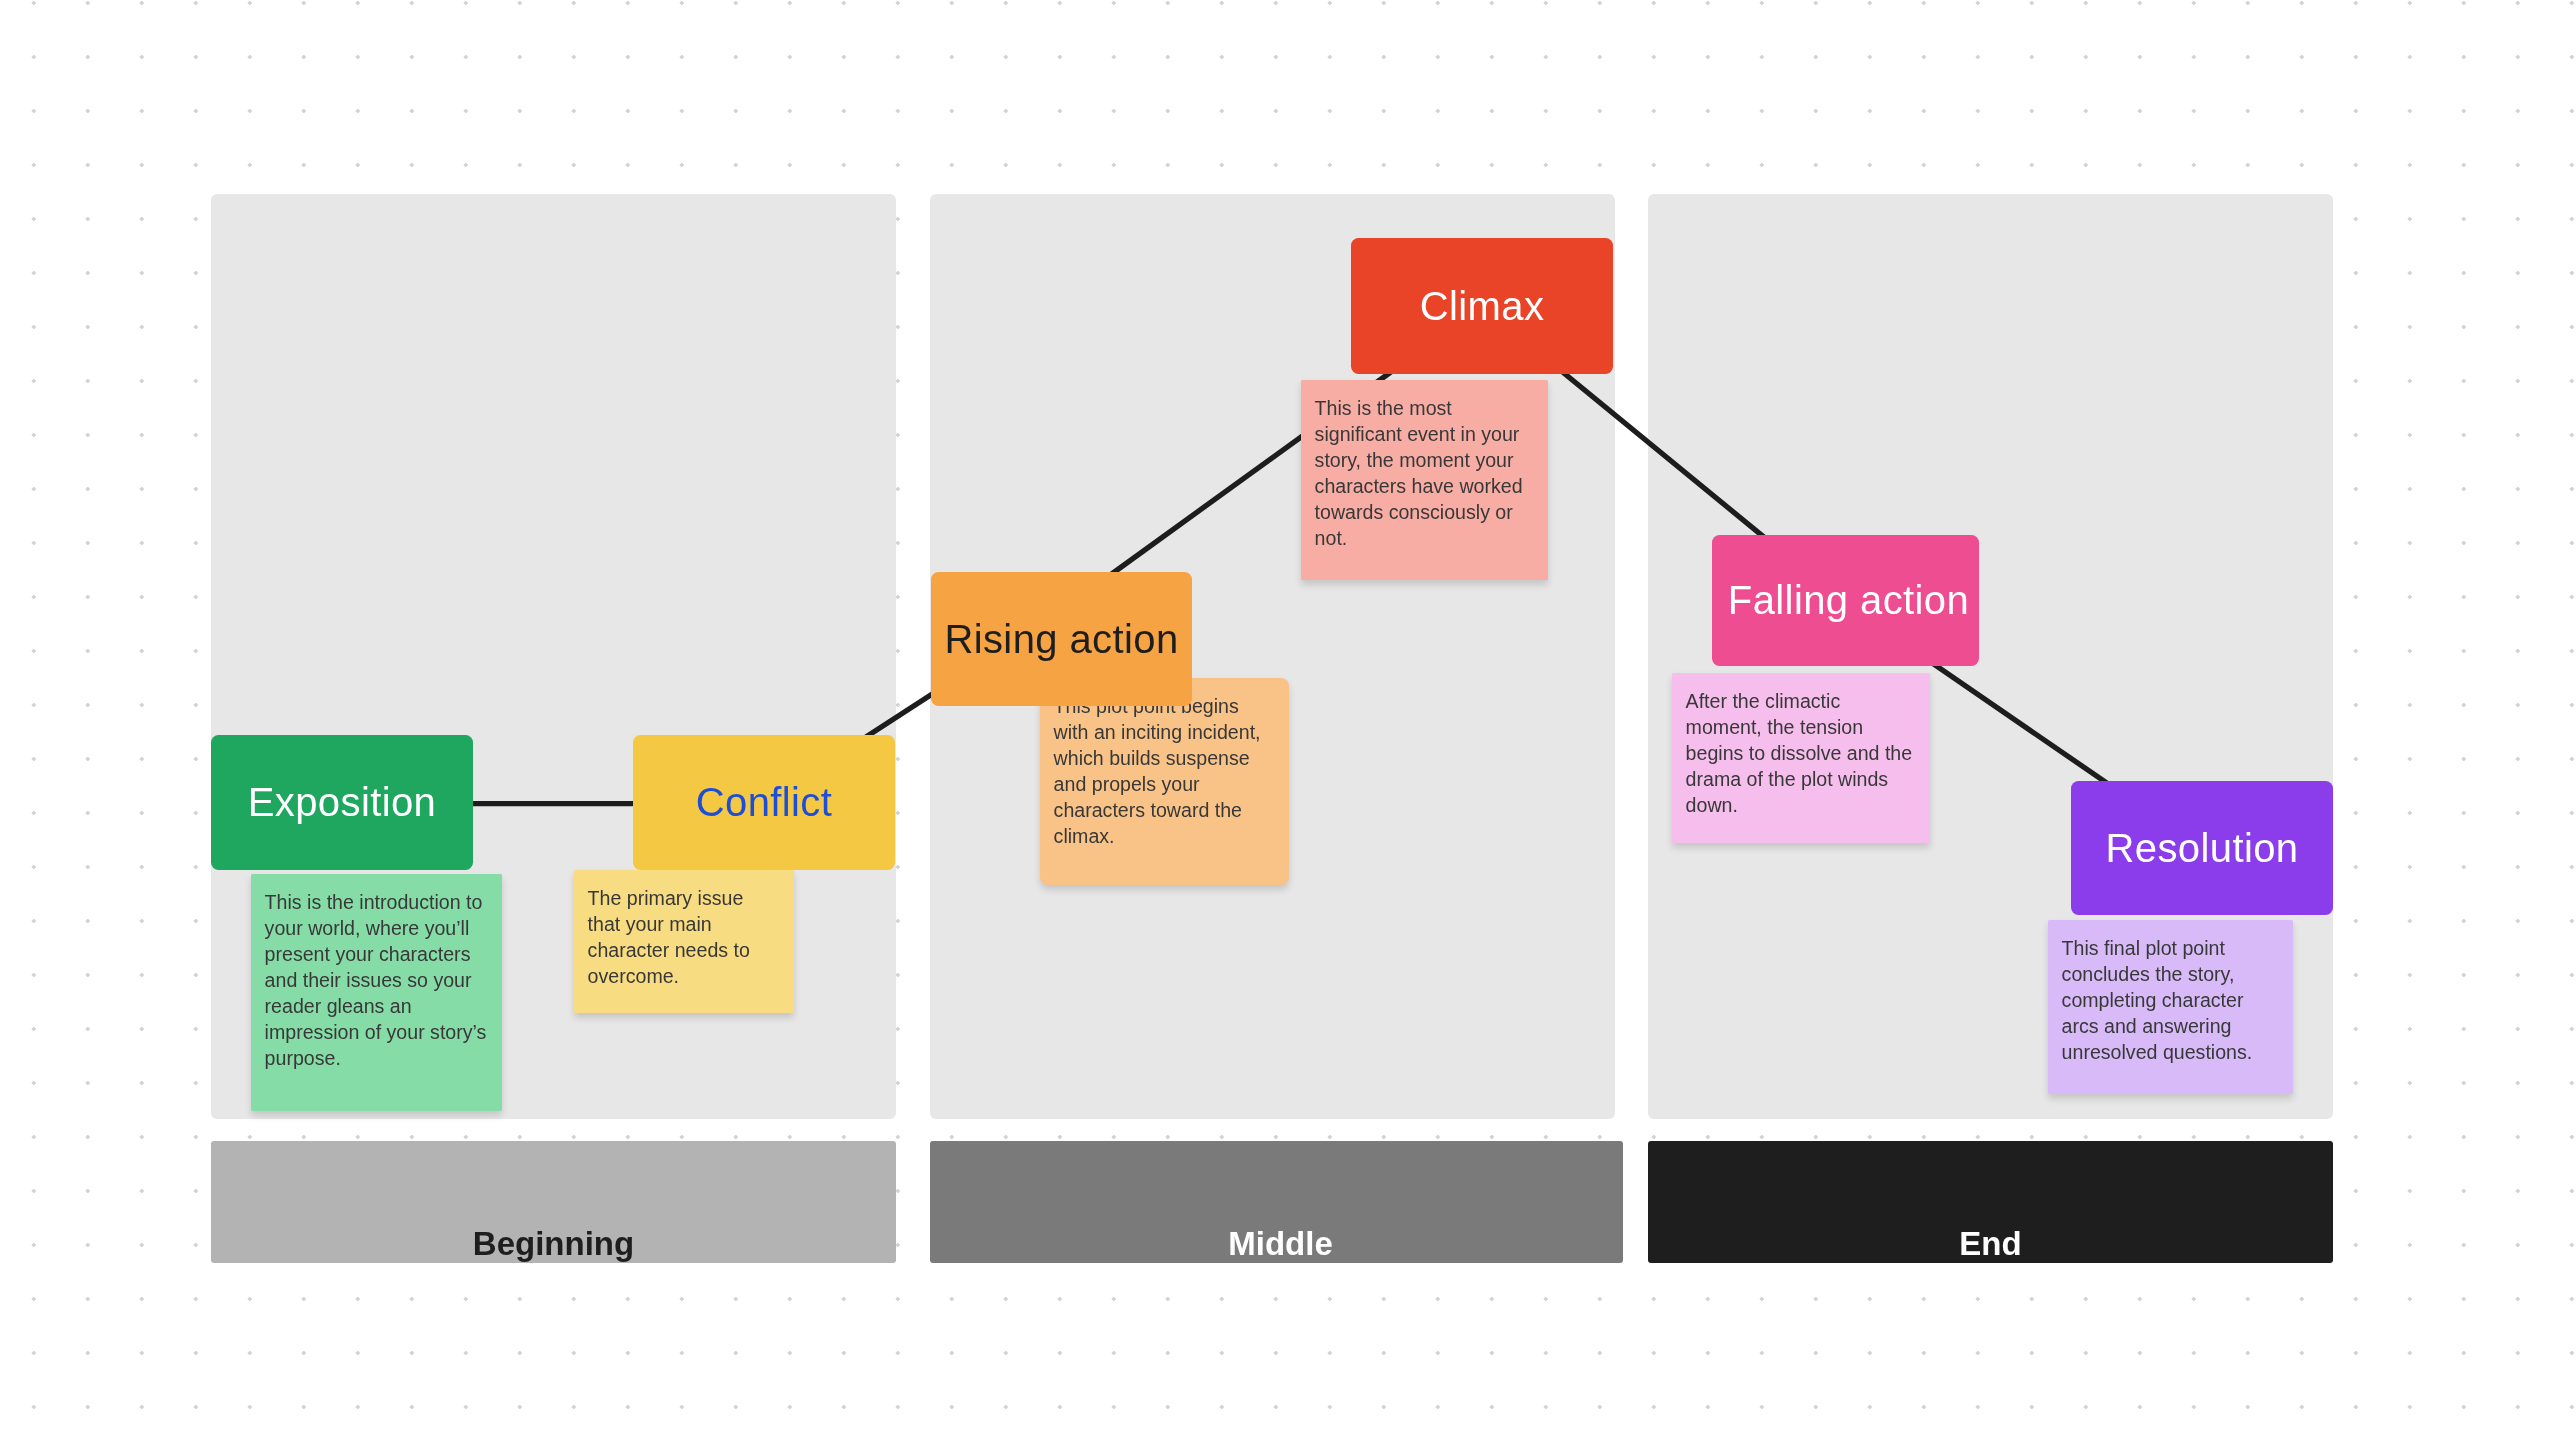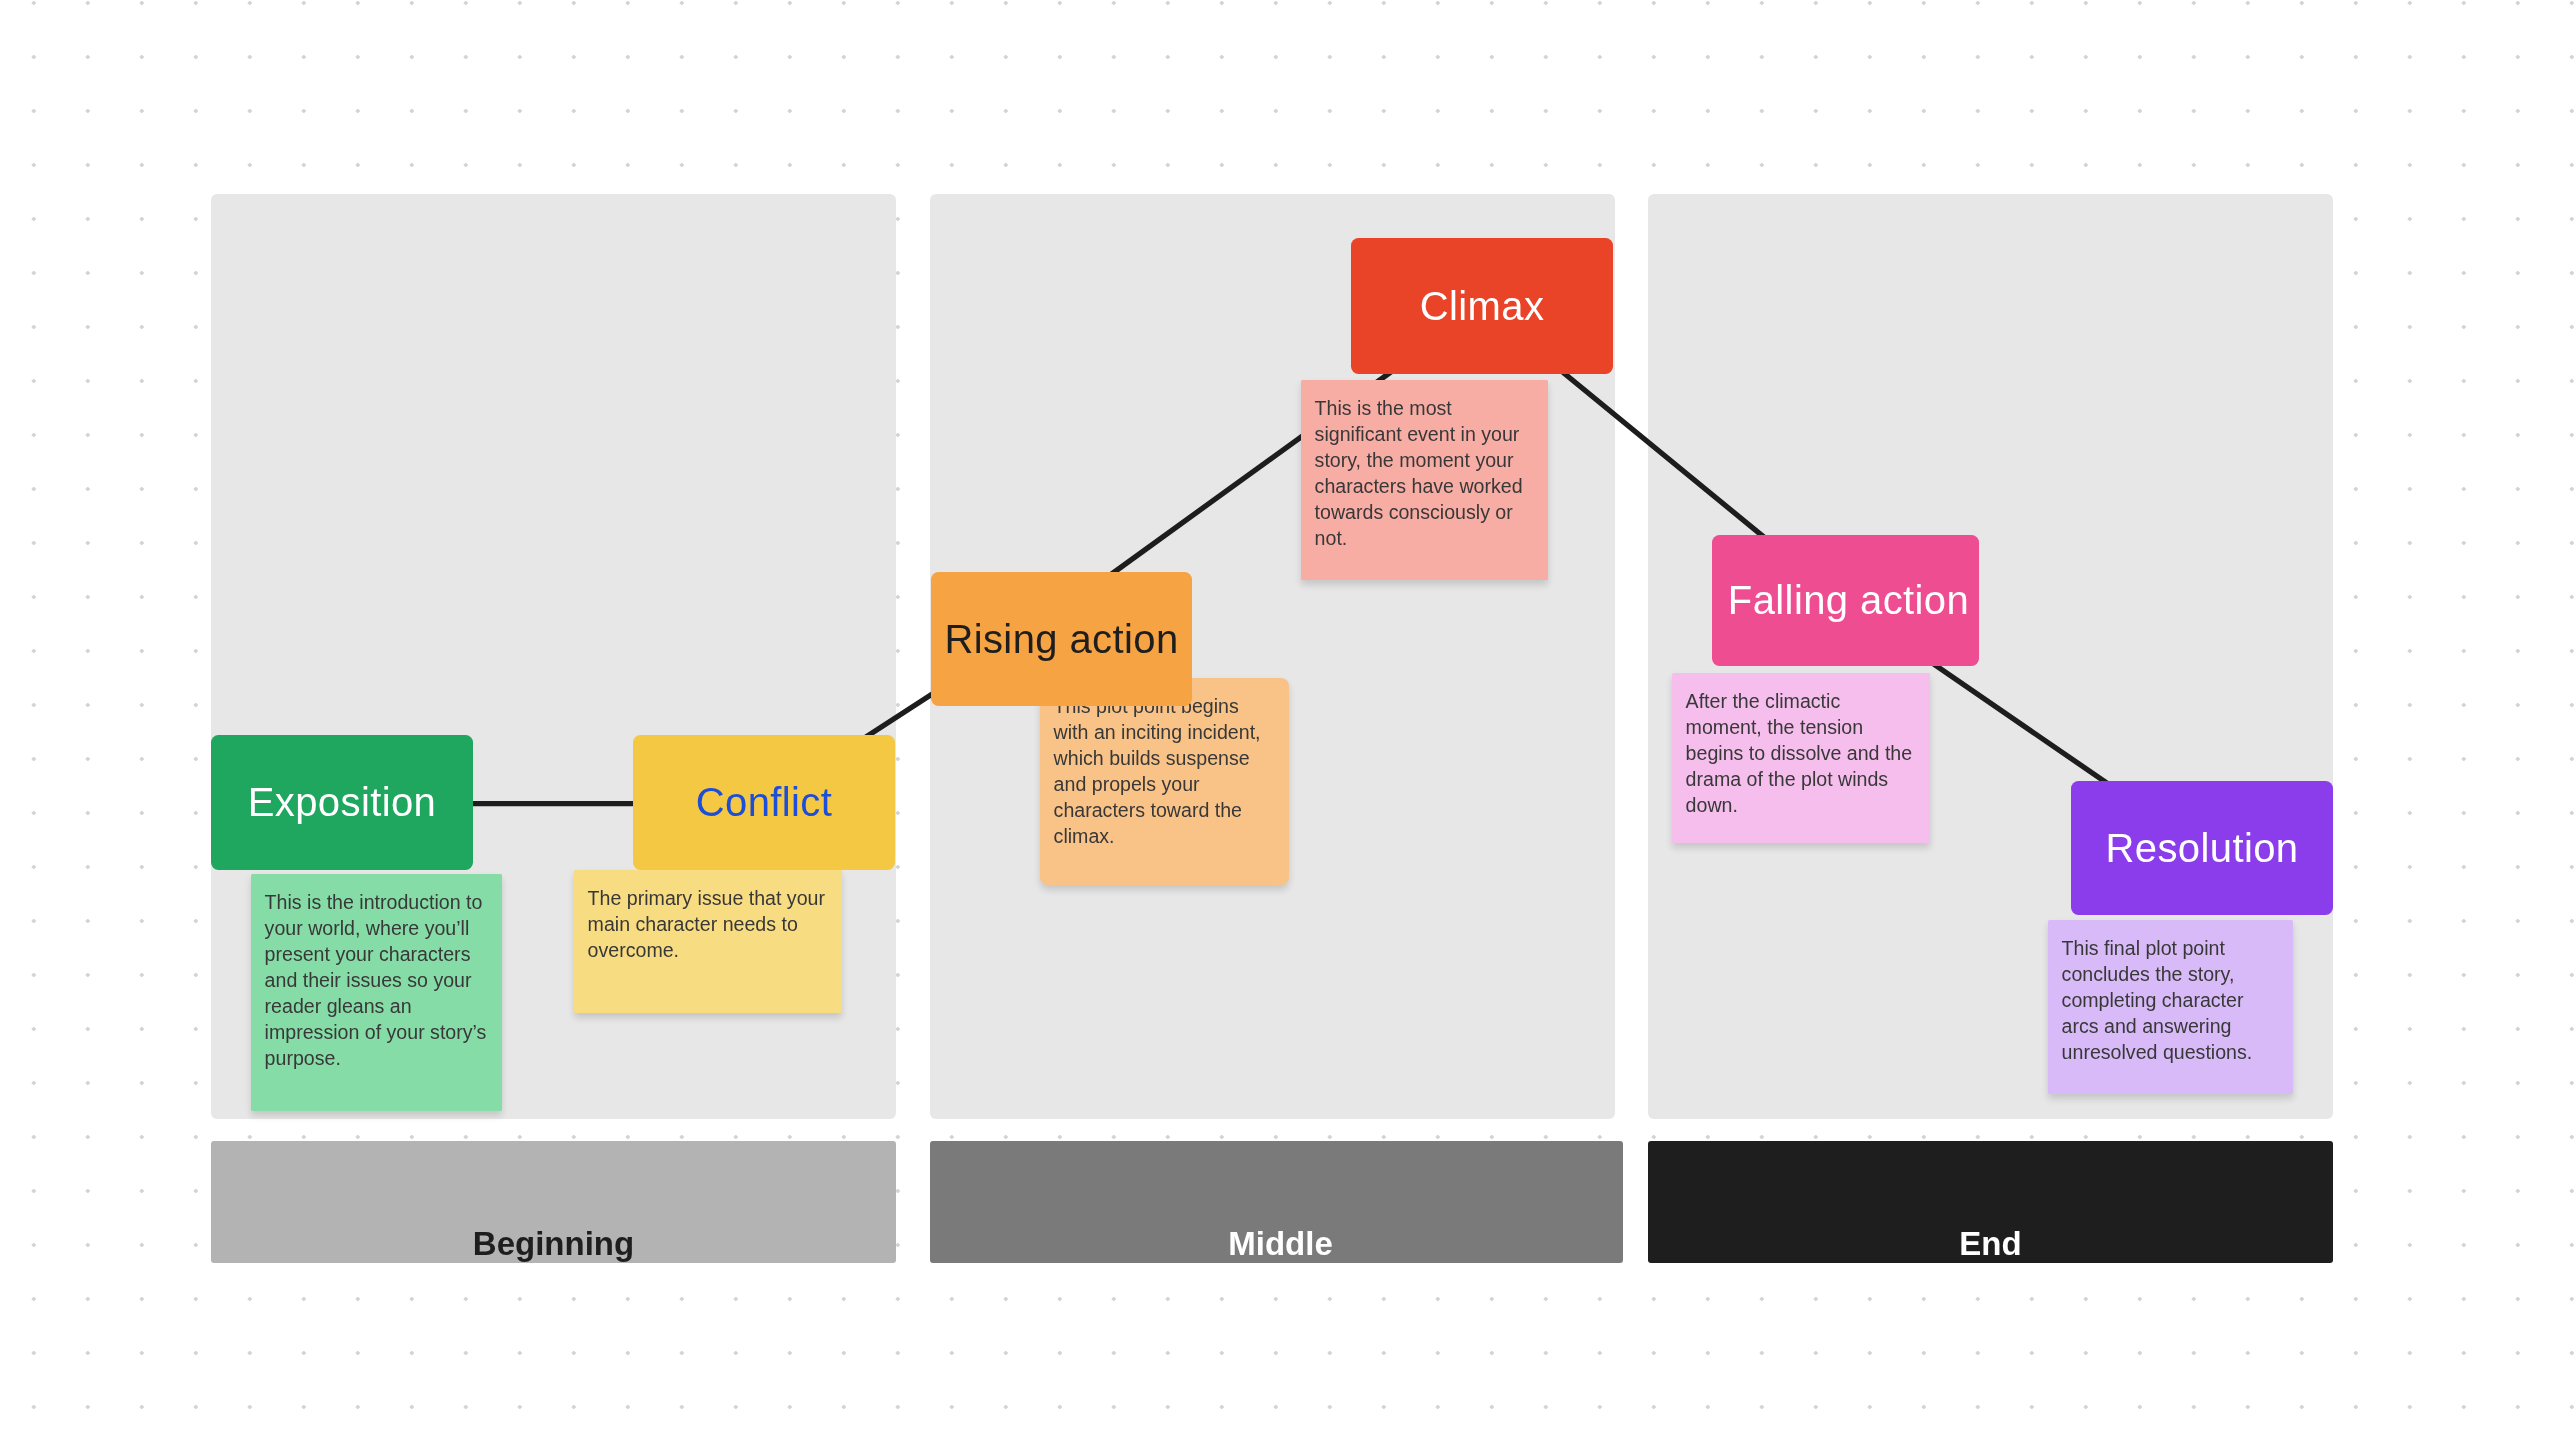--- a/index.html
+++ b/index.html
@@ -40,21 +40,21 @@
   
   .sticky{
     position:absolute;z-index:3;
     border-radius:1.5px;
     padding:15px 13.6px;
     box-sizing:border-box;
     font-size:19.6px;line-height:26px;font-weight:500;color:#383838;
     box-shadow:0 4.5px 7.5px rgba(0,0,0,0.14);
   }
   .sticky-exposition{left:251px;top:874px;width:251px;height:237px;}
-  .sticky-conflict{left:574px;top:870px;width:268px;height:143px;}
+  .sticky-conflict{left:574px;top:870px;width:220px;height:143px;}
   .sticky-rising{left:1040px;top:678px;width:249px;height:207px;border-radius:8px;}
   .sticky-climax{left:1301px;top:380px;width:247px;height:200px;}
   .sticky-falling{left:1648px;top:673px;width:258px;height:170px;}
   .sticky-resolution{left:2048px;top:920px;width:245px;height:174px;}
   
   .section-bar{
     position:absolute;top:1141px;width:685px;height:122px;
     display:flex;align-items:flex-end;justify-content:center;
     border-radius:3px;
     font-size:33px;font-weight:700;

